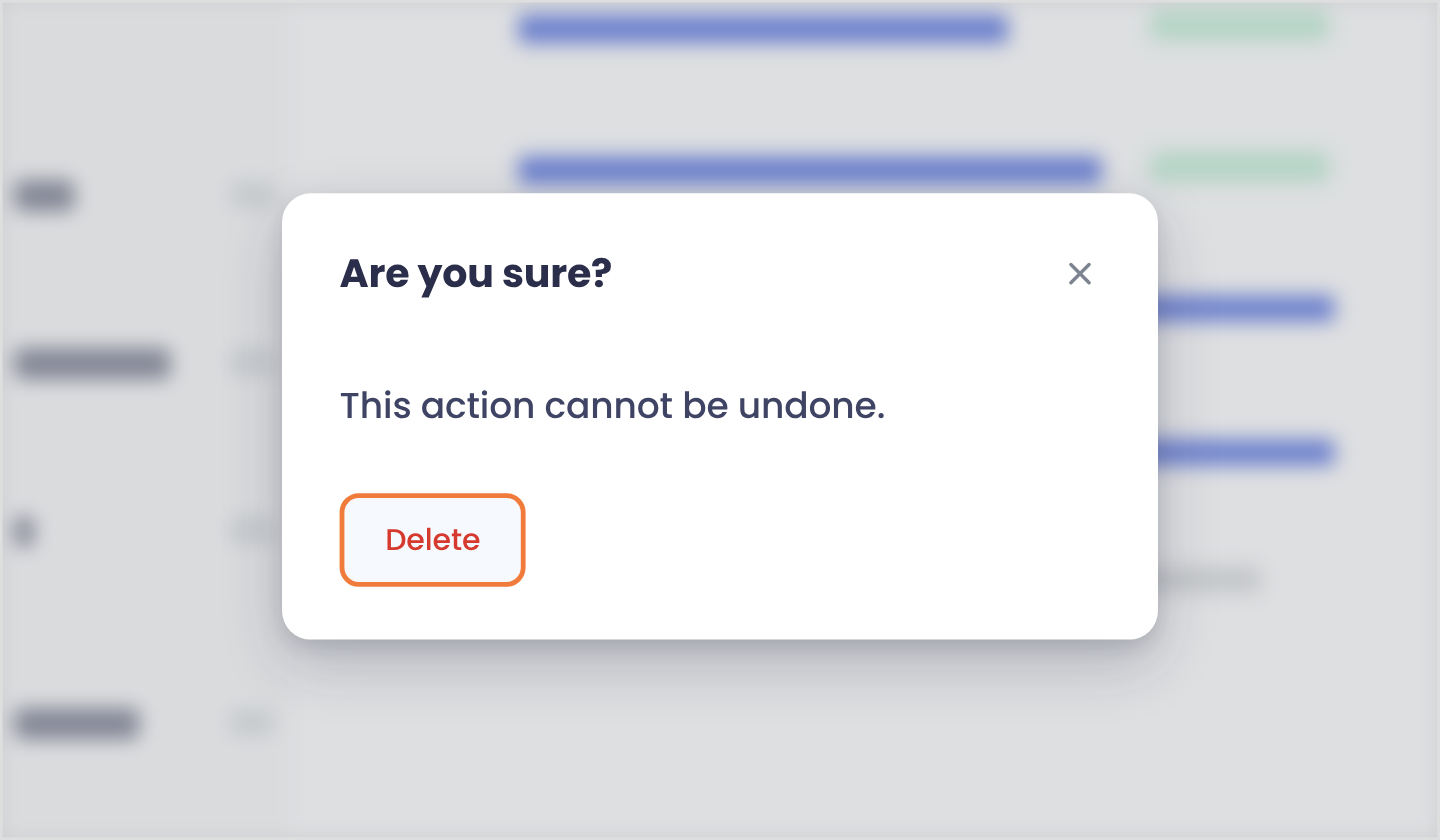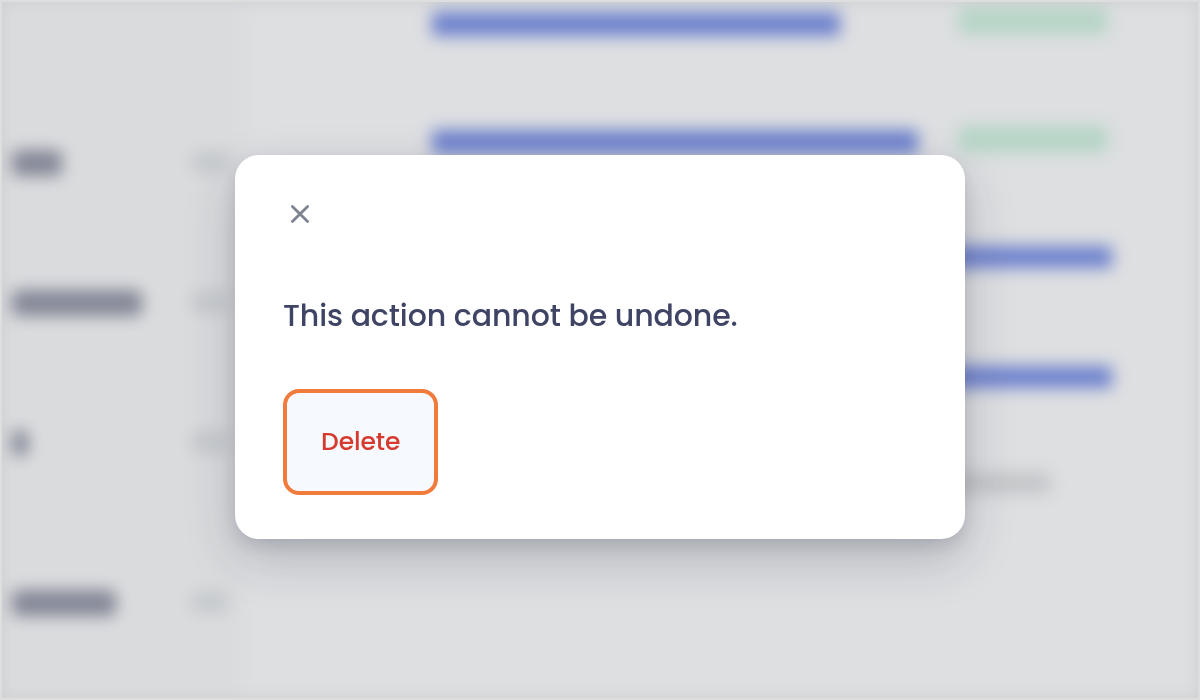--- a/index.html
+++ b/index.html
@@ -160,21 +160,21 @@
       font-weight: 500;
       padding: 16px 34px;
       border-radius: 16px;
       letter-spacing: -0.1px;
     }
 
     .btn-delete {
       color: #d63a2f;
       background: #f6f9fd;
       border: 4px solid #f07b3a;
-      padding: 30px 34px;
+      padding: 16px 34px;
     }
 
     .btn-cancel {
       color: #383c5c;
       padding: 16px 28px;
     }
   </style>
 </head>
 <body>
 
@@ -199,20 +199,21 @@
     <div class="bg-link" style="left:680px; top:244px; width:190px; height:22px;"></div>
     <div class="bg-link" style="left:680px; top:364px; width:190px; height:22px;"></div>
 
     <div class="bg-status" style="left:680px; top:470px; width:130px;"></div>
   </div>
 </div>
 
 <div class="overlay">
   <div class="modal">
     <div class="modal-header">
+      <h2 class="modal-title">Are you sure?</h2>
       <button class="close-btn" aria-label="Close">
         <svg viewBox="0 0 24 24" fill="none">
           <path d="M5 5 L19 19 M19 5 L5 19"></path>
         </svg>
       </button>
     </div>
     <div class="modal-body">This action cannot be undone.</div>
     <div class="modal-footer">
       <button class="btn btn-delete">Delete</button>
     </div>

